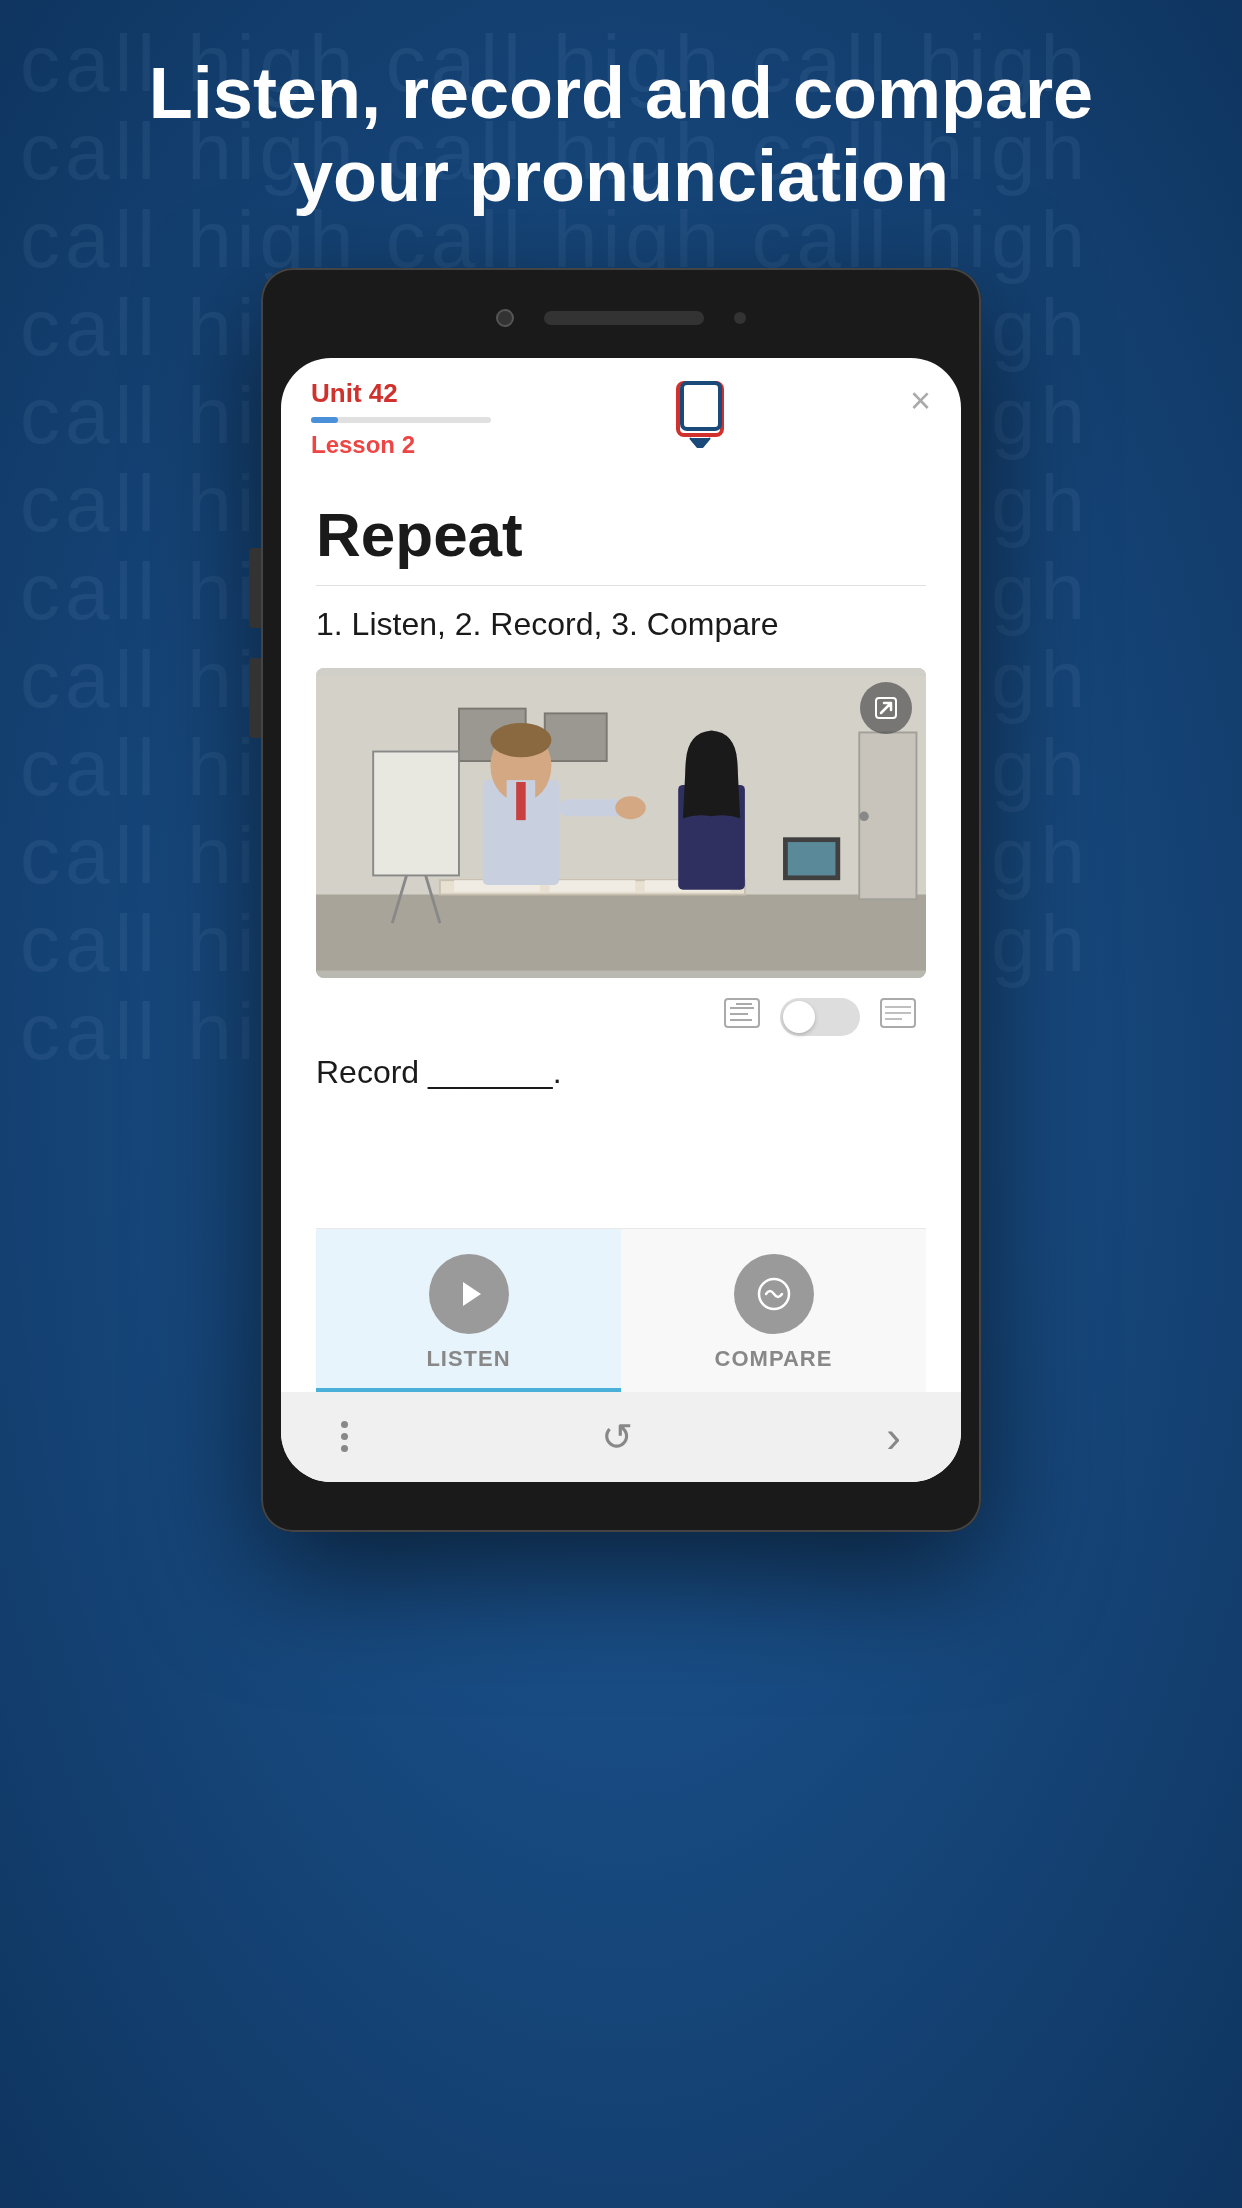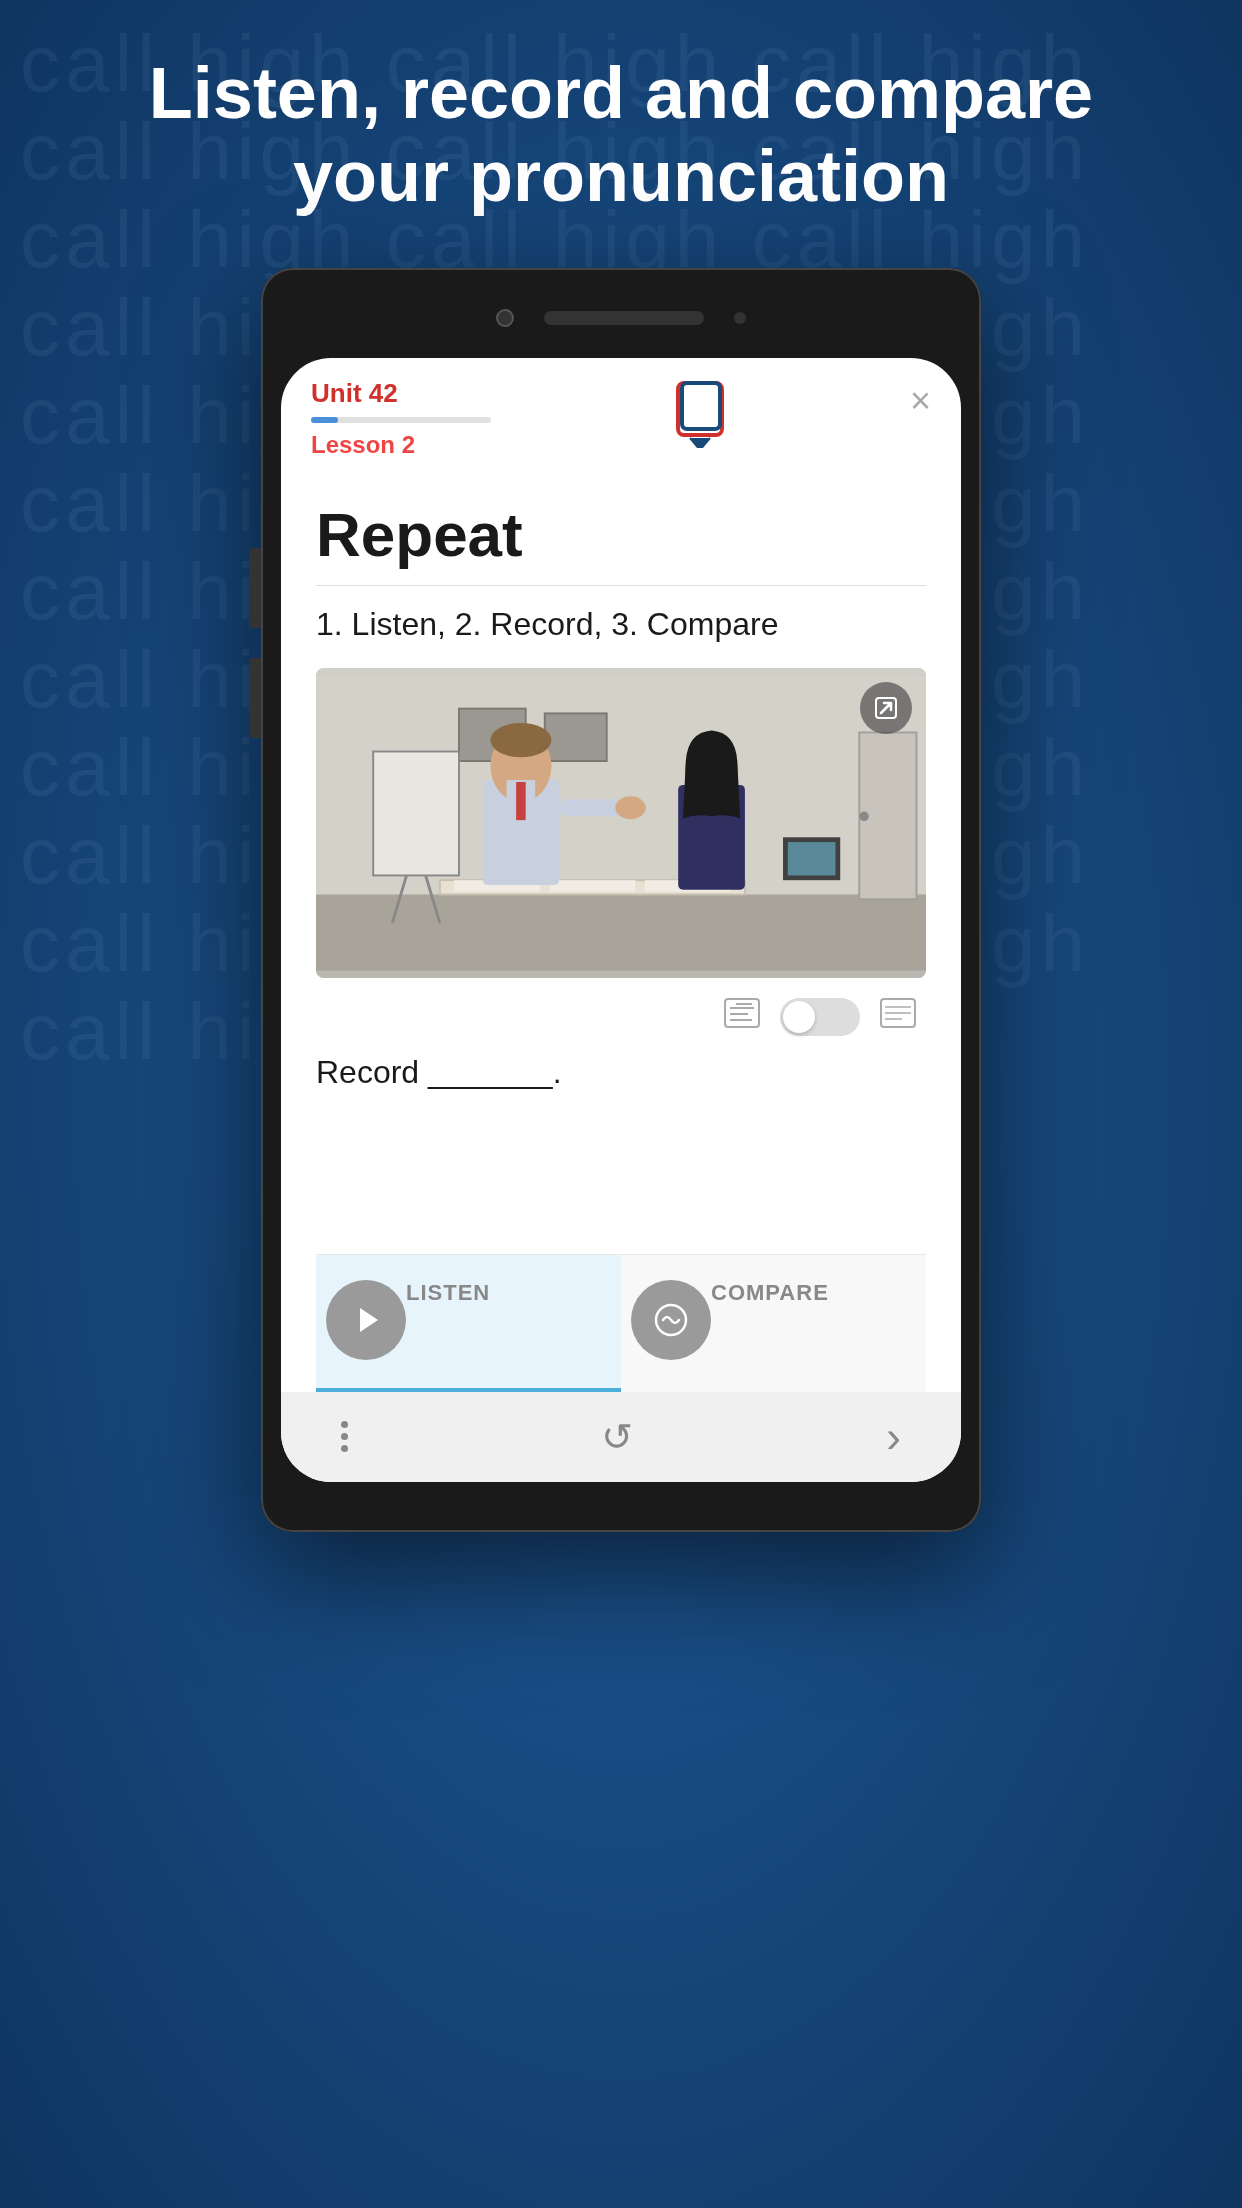--- a/index.html
+++ b/index.html
@@ -279,22 +279,22 @@
     
     .bottom-tabs {
       display: flex;
       border-top: 1px solid #e8e8e8;
       margin-top: auto;
     }
 
     .tab-item {
       flex: 1;
       display: flex;
-      flex-direction: row;
-      align-items: flex-start;
+      flex-direction: column;
+      align-items: center;
       padding: 25px 10px 20px;
       cursor: pointer;
       position: relative;
       background: #f8f8f8;
     }
 
     .tab-item.active {
       background: #e8f4fc;
     }
 

